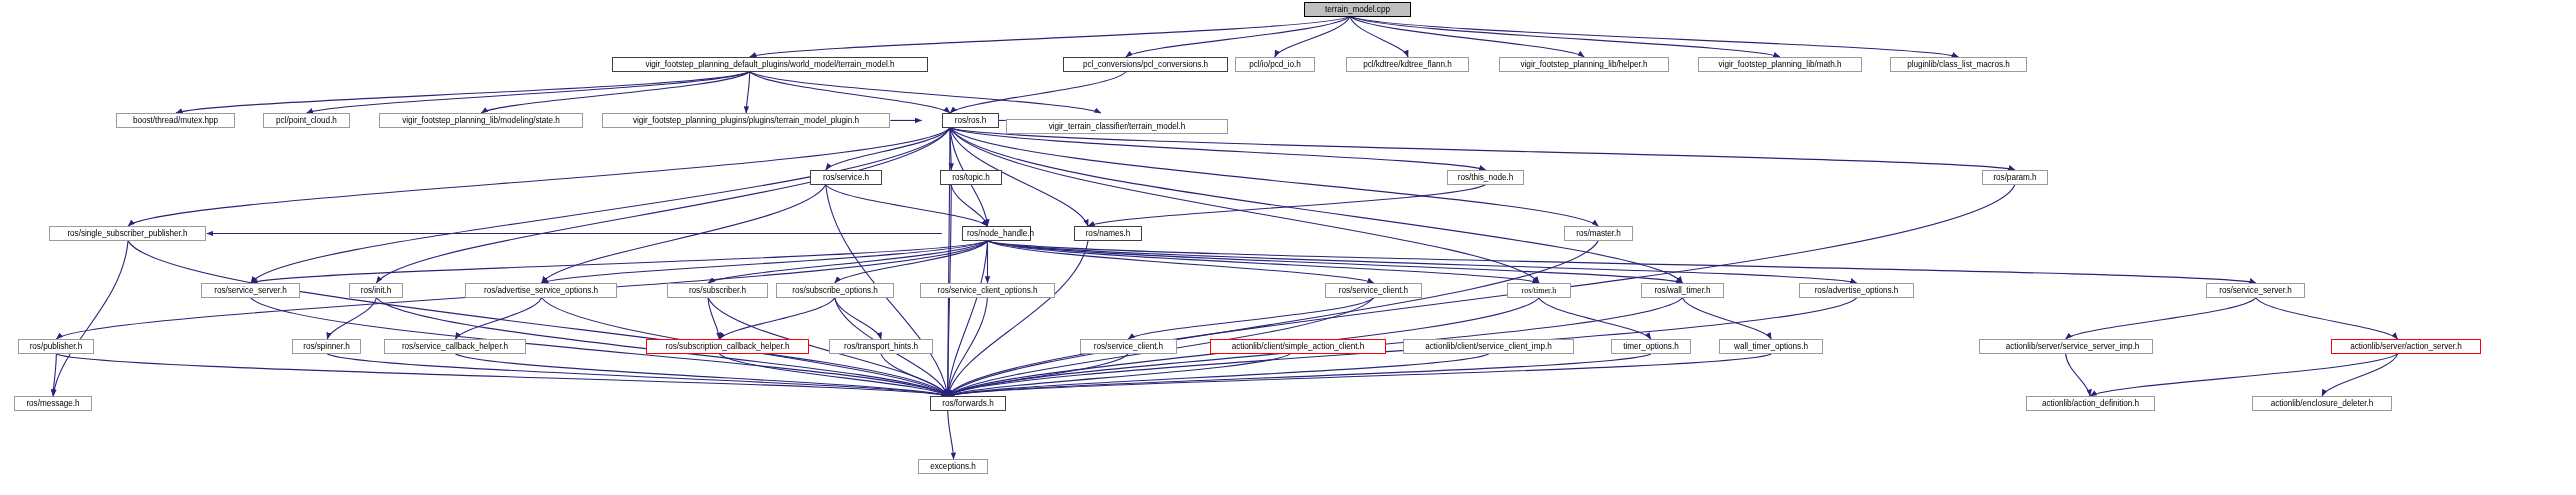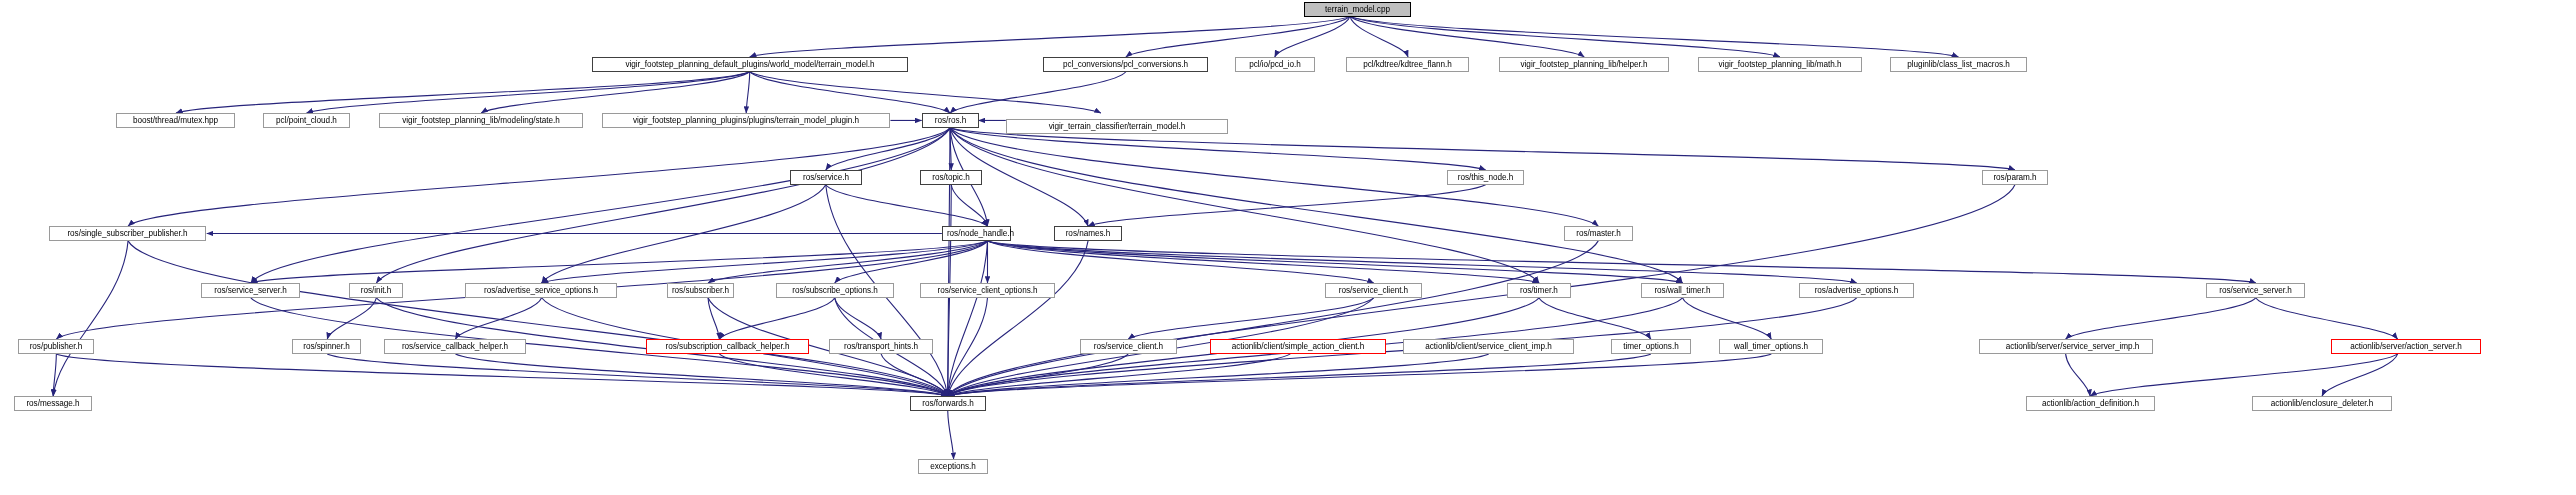--- a/index.html
+++ b/index.html
@@ -37,20 +37,21 @@
     padding: 0 3.9px;
     z-index: 5;
     letter-spacing: -0.04px;
   }
   .node.root {
     background: #bfbfbf;
     border: 0.8px solid #000000;
   }
   .node.strong {
     border: 0.8px solid #404040;
+    margin-left: 20px;
   }
   .node.red {
     border: 0.8px solid #ff0000;
     margin-left: 8px;
   }
 </style>
 </head>
 <body>
 
 <div id="graph">
@@ -170,25 +171,25 @@
       <div class="node strong" style="left: 920px; top: 170px; width: 62px; text-align: center;">ros/topic.h</div>
       <div class="node" style="left: 1447px; top: 170px; width: 77px;">ros/this_node.h</div>
       <div class="node" style="left: 1982px; top: 170px; width: 66px;">ros/param.h</div>
       <div class="node" style="left: 49px; top: 226px; width: 157px;">ros/single_subscriber_publisher.h</div>
       <div class="node strong" style="left: 942px; top: 226px; width: 69px;">ros/node_handle.h</div>
       <div class="node strong" style="left: 1054px; top: 226px; width: 68px;">ros/names.h</div>
       <div class="node" style="left: 1564px; top: 226px; width: 69px;">ros/master.h</div>
       <div class="node" style="left: 201px; top: 283px; width: 99px;">ros/service_server.h</div>
       <div class="node" style="left: 349px; top: 283px; width: 54px;">ros/init.h</div>
       <div class="node" style="left: 465px; top: 283px; width: 152px;">ros/advertise_service_options.h</div>
-      <div class="node" style="left: 667px; top: 283px; width: 67px;">ros/subscriber.h</div>
+      <div class="node" style="left: 667px; top: 283px; width: 101px;">ros/subscriber.h</div>
       <div class="node" style="left: 776px; top: 283px; width: 118px;">ros/subscribe_options.h</div>
       <div class="node" style="left: 920px; top: 283px; width: 135px;">ros/service_client_options.h</div>
       <div class="node" style="left: 1325px; top: 283px; width: 97px;">ros/service_client.h</div>
-      <div class="node" style="left: 1507px; top: 283px; width: 64px;">ros/timer.h</div>
+      <div class="node" style="left: 1507px; top: 283px; width: 64px; font-family: Liberation Serif, serif;">ros/timer.h</div>
       <div class="node" style="left: 1641px; top: 283px; width: 83px;">ros/wall_timer.h</div>
       <div class="node" style="left: 1799px; top: 283px; width: 115px;">ros/advertise_options.h</div>
       <div class="node" style="left: 2206px; top: 283px; width: 99px;">ros/service_server.h</div>
       <div class="node" style="left: 18px; top: 339px; width: 76px;">ros/publisher.h</div>
       <div class="node" style="left: 292px; top: 339px; width: 69px;">ros/spinner.h</div>
       <div class="node" style="left: 384px; top: 339px; width: 142px;">ros/service_callback_helper.h</div>
       <div class="node red" style="left: 638px; top: 339px; width: 163px;">ros/subscription_callback_helper.h</div>
       <div class="node" style="left: 829px; top: 339px; width: 104px;">ros/transport_hints.h</div>
       <div class="node" style="left: 1080px; top: 339px; width: 97px;">ros/service_client.h</div>
       <div class="node red" style="left: 1202px; top: 339px; width: 176px;">actionlib/client/simple_action_client.h</div>

